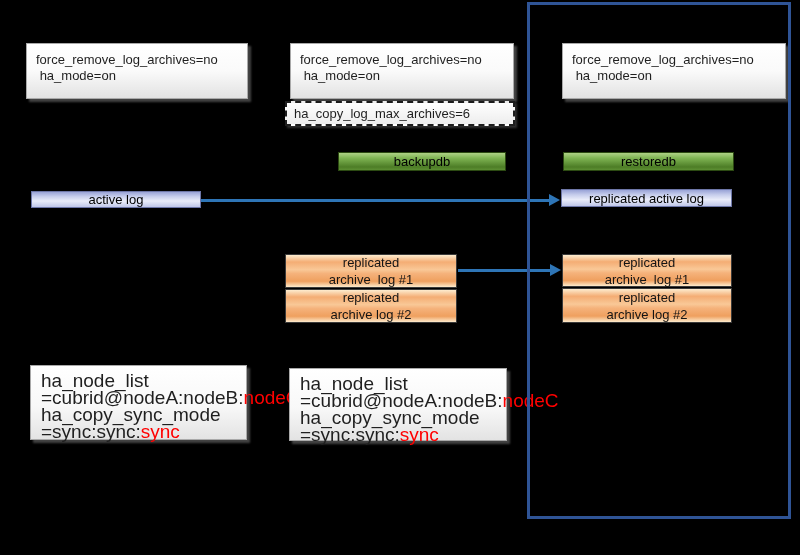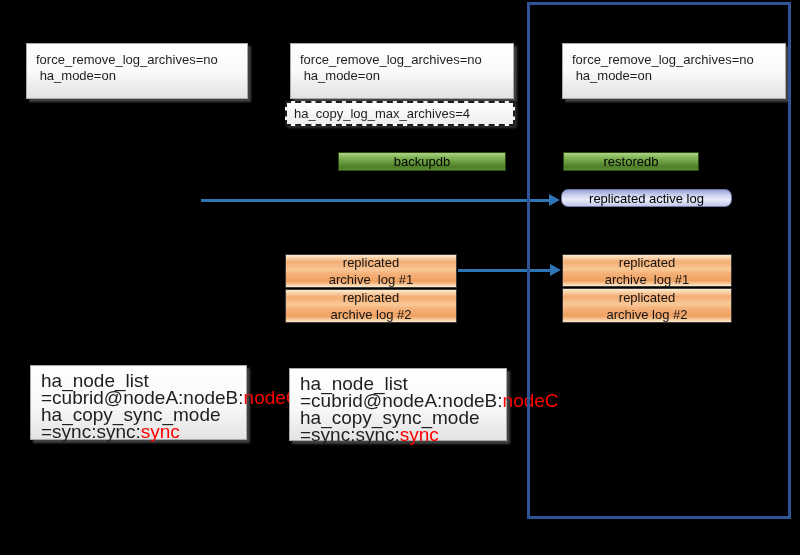--- a/index.html
+++ b/index.html
@@ -111,29 +111,30 @@
 
   <div class="abs config-box" style="left:26px; top:43px; width:222px; height:56px;">force_remove_log_archives=no
  ha_mode=on</div>
 
   <div class="abs config-box" style="left:290px; top:43px; width:224px; height:56px;">force_remove_log_archives=no
  ha_mode=on</div>
 
   <div class="abs config-box" style="left:562px; top:43px; width:224px; height:56px;">force_remove_log_archives=no
  ha_mode=on</div>
 
-  <div class="abs dashed-box" style="left:285px; top:101px; width:230px; height:25px;">ha_copy_log_max_archives=4</div>
+  <div class="abs dashed-box" style="left:285px; top:101px; width:230px; height:25px;">ha_copy_log_max_archives=6</div>
 
 
   <div class="abs green-box" style="left:290px; top:152px; width:168px; height:19px;margin-left:48px;">backupdb</div>
 
-  <div class="abs green-box" style="left:563px; top:152px; width:136px; height:19px;">restoredb</div>
+  <div class="abs green-box" style="left:563px; top:152px; width:171px; height:19px;">restoredb</div>
 
+  <div class="abs lav-box" style="left:31px; top:191px; width:170px; height:17px;">active log</div>
 
-  <div class="abs lav-box" style="left:561px; top:189px; width:171px; height:18px;border-radius:7px;">replicated active log</div>
+  <div class="abs lav-box" style="left:561px; top:189px; width:171px; height:18px;">replicated active log</div>
 
   <div class="abs orange-box" style="left:285px; top:254px; width:172px; height:34px;">replicated
 archive  log #1</div>
 
   <div class="abs orange-box" style="left:285px; top:289px; width:172px; height:34px;">replicated
 archive log #2</div>
 
   <div class="abs orange-box" style="left:562px; top:254px; width:170px; height:33px;">replicated
 archive  log #1</div>
 

